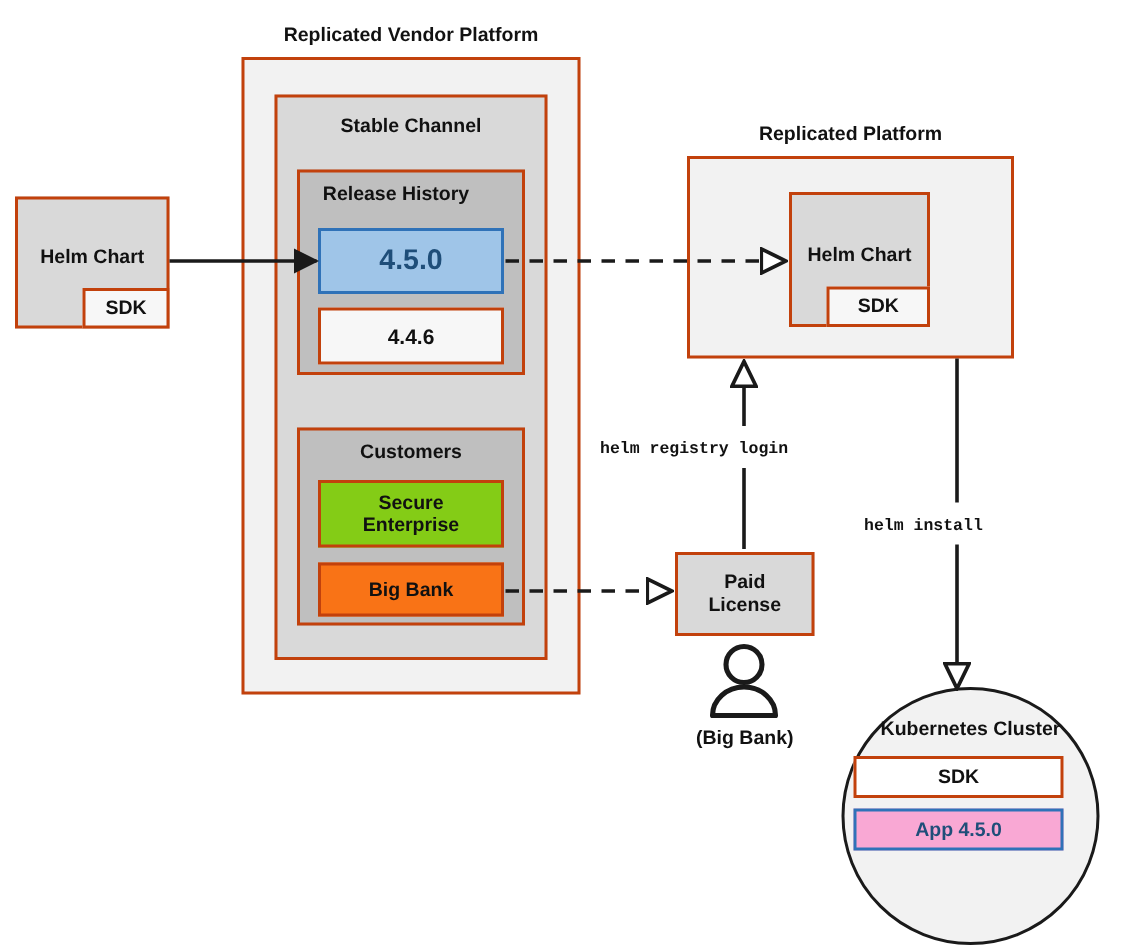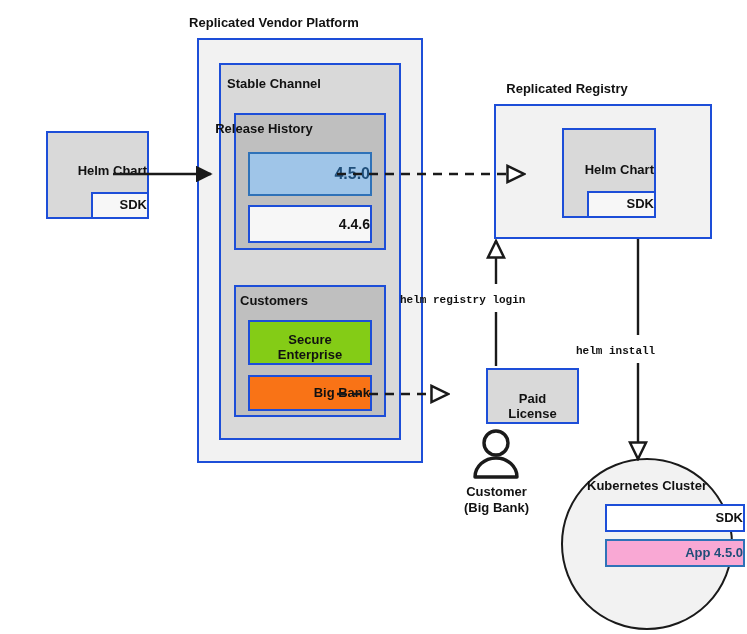--- a/index.html
+++ b/index.html
@@ -16,29 +16,28 @@
   }
   .stage {
     position: absolute;
     left: 0; top: 0;
     width: 747px;
     height: 634px;
   }
   .box {
     position: absolute;
     box-sizing: border-box;
-    border: 2px solid #1d4ed8;
+    border: 2px solid #c2410c;
     display: flex;
     align-items: center;
-    justify-content: flex-end;
+    justify-content: center;
     text-align: center;
     font-weight: bold;
     color: #111111;
     line-height: 1.15;
-    margin-left: 36px;
   }
   .title {
     position: absolute;
     font-weight: bold;
     font-size: 13px;
     color: #111111;
     text-align: center;
     white-space: nowrap;
   }
   .container-label {
@@ -98,57 +97,56 @@
   <div class="title" style="left:161px; top:15px; width:226px;">Replicated Vendor Platform</div>
 
   <div class="box" style="left:161px; top:38px; width:226px; height:425px; background:#f2f2f2;"></div>
 
   <div class="box" style="left:183px; top:63px; width:182px; height:377px; background:#d9d9d9;"></div>
   <div class="container-label" style="left:183px; top:76px; width:182px;">Stable Channel</div>
 
   <div class="box" style="left:198px; top:113px; width:152px; height:137px; background:#bfbfbf;"></div>
   <div class="container-label" style="left:198px; top:121px; width:132px;">Release History</div>
 
-  <div class="box" style="left:212px; top:152px; width:124px; height:44px; background:#9fc5e8; border-color:#2f72b8; color:#1f4e79; font-size:16px;">
+  <div class="box" style="left:212px; top:152px; width:124px; height:44px; background:#9fc5e8; border-color:#2f72b8; color:#1f4e79; font-size:19px;">
     <span>4.5.0</span>
   </div>
 
   <div class="box" style="left:212px; top:205px; width:124px; height:38px; background:#f7f7f7; font-size:14px;">
     <span>4.4.6</span>
   </div>
 
   <div class="box" style="left:198px; top:285px; width:152px; height:132px; background:#bfbfbf;"></div>
   <div class="container-label" style="left:198px; top:293px; width:152px;">Customers</div>
 
   <div class="box" style="left:212px; top:320px; width:124px; height:45px; background:#84cc16; font-size:13px; flex-direction:column;">
     <span>Secure<br>Enterprise</span>
   </div>
 
   <div class="box" style="left:212px; top:375px; width:124px; height:36px; background:#f97316; font-size:13px;">
     <span>Big Bank</span>
   </div>
 
-  <div class="title" style="left:458px; top:81px; width:218px;">Replicated Registry</div>
+  <div class="title" style="left:458px; top:81px; width:218px;">Replicated Platform</div>
 
   <div class="box" style="left:458px; top:104px; width:218px; height:135px; background:#f2f2f2;"></div>
 
   <div class="box" style="left:526px; top:128px; width:94px; height:90px; background:#d9d9d9; font-size:13px; align-items:flex-start; padding-top:33px;">
     <span>Helm Chart</span>
   </div>
   <div class="box" style="left:551px; top:191px; width:69px; height:27px; background:#f7f7f7; font-size:13px;">
     <span>SDK</span>
   </div>
 
   <div class="box" style="left:450px; top:368px; width:93px; height:56px; background:#d9d9d9; font-size:13px; flex-direction:column;">
     <span>Paid</span>
     <span>License</span>
   </div>
 
   <div class="caption" style="left:430px; top:484px; width:133px;">
-    <div>Customer</div>
     <div>(Big Bank)</div>
   </div>
 
   <div class="cluster-circle" style="left:561px; top:458px; width:172px; height:172px;"></div>
   <div class="container-label" style="left:561px; top:478px; width:172px;">Kubernetes Cluster</div>
 
   <div class="box" style="left:569px; top:504px; width:140px; height:28px; background:#ffffff; font-size:13px;">
     <span>SDK</span>
   </div>
 

